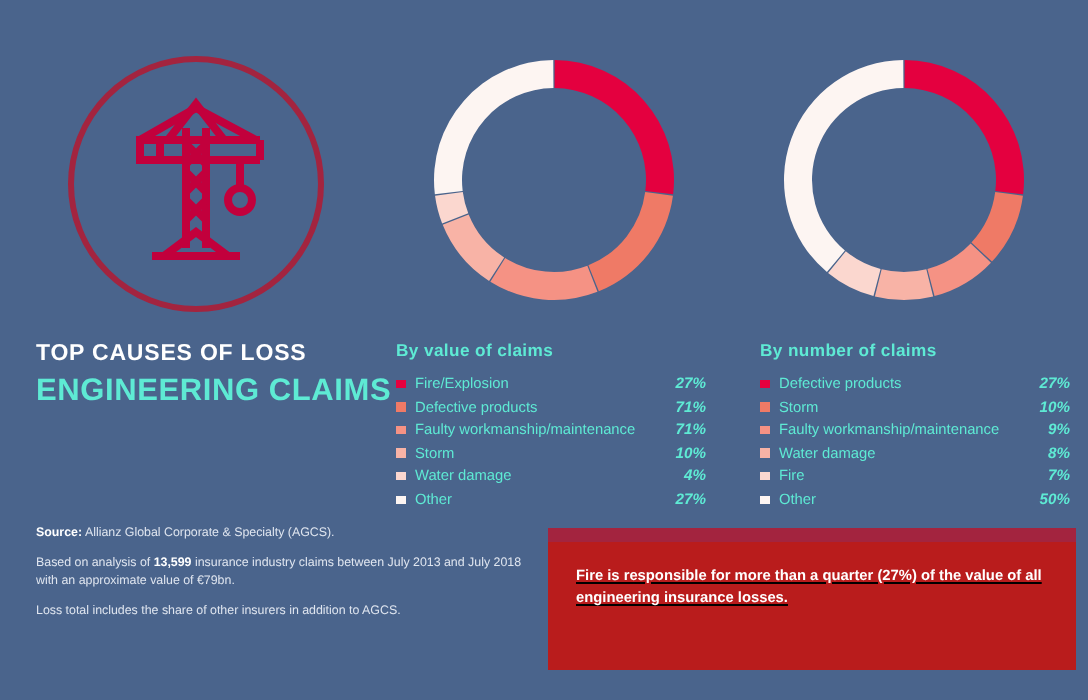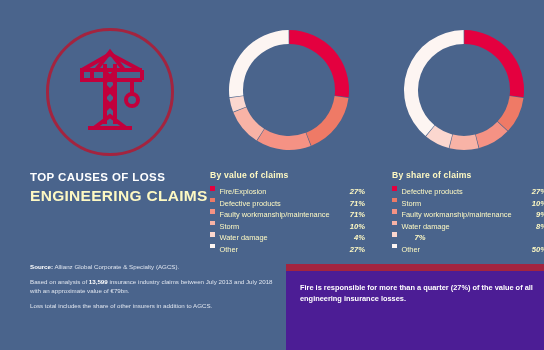--- a/index.html
+++ b/index.html
@@ -4,82 +4,82 @@
 <style>
   html,body{margin:0;padding:0;}
   body{
     width:544px;height:350px;
     background:#4a648c;
     font-family:"Liberation Sans", sans-serif;
     overflow:hidden;
     position:relative;
     -webkit-font-smoothing:antialiased;
   }
-  .stage{position:absolute;inset:0;margin-left:12px;}
+  .stage{position:absolute;inset:0;}
 
   
   .icon-wrap{
     position:absolute;left:26px;top:22px;width:146px;height:142px;
   }
   .icon-circle{
     position:absolute;left:8px;top:6px;width:128px;height:128px;
     border-radius:50%;
     border:3px solid #a3243f;
     box-sizing:border-box;
   }
   .crane-svg{position:absolute;left:8px;top:6px;}
 
   
   .title-block{position:absolute;left:18px;top:170px;width:180px;}
   .title-top{
     color:#ffffff;font-size:11.5px;font-weight:bold;letter-spacing:.4px;
     margin:0 0 3px 0;line-height:14px;
   }
   .title-sub{
-    color:#fef9c3;font-size:15.5px;font-weight:bold;letter-spacing:.3px;
+    color:#5eead4;font-size:15.5px;font-weight:bold;letter-spacing:.3px;
     margin:0;line-height:18px;
   }
 
   
   .source{position:absolute;left:18px;top:262px;width:250px;color:#dfe5ef;}
   .source .line{font-size:6.2px;line-height:9.6px;margin:0 0 5px 0;}
   .source b{font-weight:bold;color:#ffffff;}
 
   
   .donut{position:absolute;}
   .donut svg{display:block;}
 
   .donut-a{left:211px;top:24px;}
   .donut-b{left:386px;top:24px;}
 
   
-  .legend{position:absolute;color:#fef9c3;}
+  .legend{position:absolute;color:#5eead4;}
   .legend-a{left:198px;top:170px;width:155px;}
   .legend-b{left:380px;top:170px;width:155px;}
   .legend h3{
     font-size:8.6px;font-weight:bold;margin:0 0 6px 0;letter-spacing:.2px;
   }
   .legend-row{
-    display:flex;align-items:flex-start;height:11.6px;margin-bottom:0px;
+    display:flex;align-items:center;height:11.6px;margin-bottom:0px;
   }
   .sw{
     width:4.5px;height:4.5px;flex:0 0 auto;margin-right:5px;
   }
   .legend-label{
     font-size:7.4px;flex:1 1 auto;white-space:nowrap;line-height:11.6px;
   }
   .legend-val{
     font-size:7.6px;font-weight:bold;flex:0 0 auto;text-align:right;
     width:24px;line-height:11.6px;font-style:italic;
   }
 
   
   .callout{
-    position:absolute;left:274px;top:264px;width:264px;height:86px;
-    background:#4c1d95;overflow:hidden;
+    position:absolute;left:274px;top:264px;width:264px;height:71px;
+    background:#b91c1c;overflow:hidden;text-decoration:underline;
   }
   .callout .bar{height:7px;background:#a3243f;}
   .callout .body{padding:11px 14px 0 14px;}
   .callout p{
     margin:0;color:#ffffff;font-size:7.4px;line-height:11.2px;font-weight:bold;
   }
   .callout p.second{margin-top:11px;}
 </style>
 </head>
 <body>
@@ -198,21 +198,21 @@
         </div>
         <div class="legend-row">
           <span class="sw" style="background: rgb(253, 245, 242);"></span>
           <span class="legend-label">Other</span>
           <span class="legend-val">27%</span>
         </div>
       </div>
   </div>
 
   <div class="legend legend-b">
-    <h3>By share of claims</h3>
+    <h3>By number of claims</h3>
     <div>
         <div class="legend-row">
           <span class="sw" style="background: rgb(228, 0, 63);"></span>
           <span class="legend-label">Defective products</span>
           <span class="legend-val">27%</span>
         </div>
         <div class="legend-row">
           <span class="sw" style="background: rgb(239, 122, 102);"></span>
           <span class="legend-label">Storm</span>
           <span class="legend-val">10%</span>
@@ -222,20 +222,21 @@
           <span class="legend-label">Faulty workmanship/maintenance</span>
           <span class="legend-val">9%</span>
         </div>
         <div class="legend-row">
           <span class="sw" style="background: rgb(248, 179, 166);"></span>
           <span class="legend-label">Water damage</span>
           <span class="legend-val">8%</span>
         </div>
         <div class="legend-row">
           <span class="sw" style="background: rgb(251, 215, 207);"></span>
+          <span class="legend-label">Fire</span>
           <span class="legend-val">7%</span>
         </div>
         <div class="legend-row">
           <span class="sw" style="background: rgb(253, 245, 242);"></span>
           <span class="legend-label">Other</span>
           <span class="legend-val">50%</span>
         </div>
       </div>
   </div>
 

